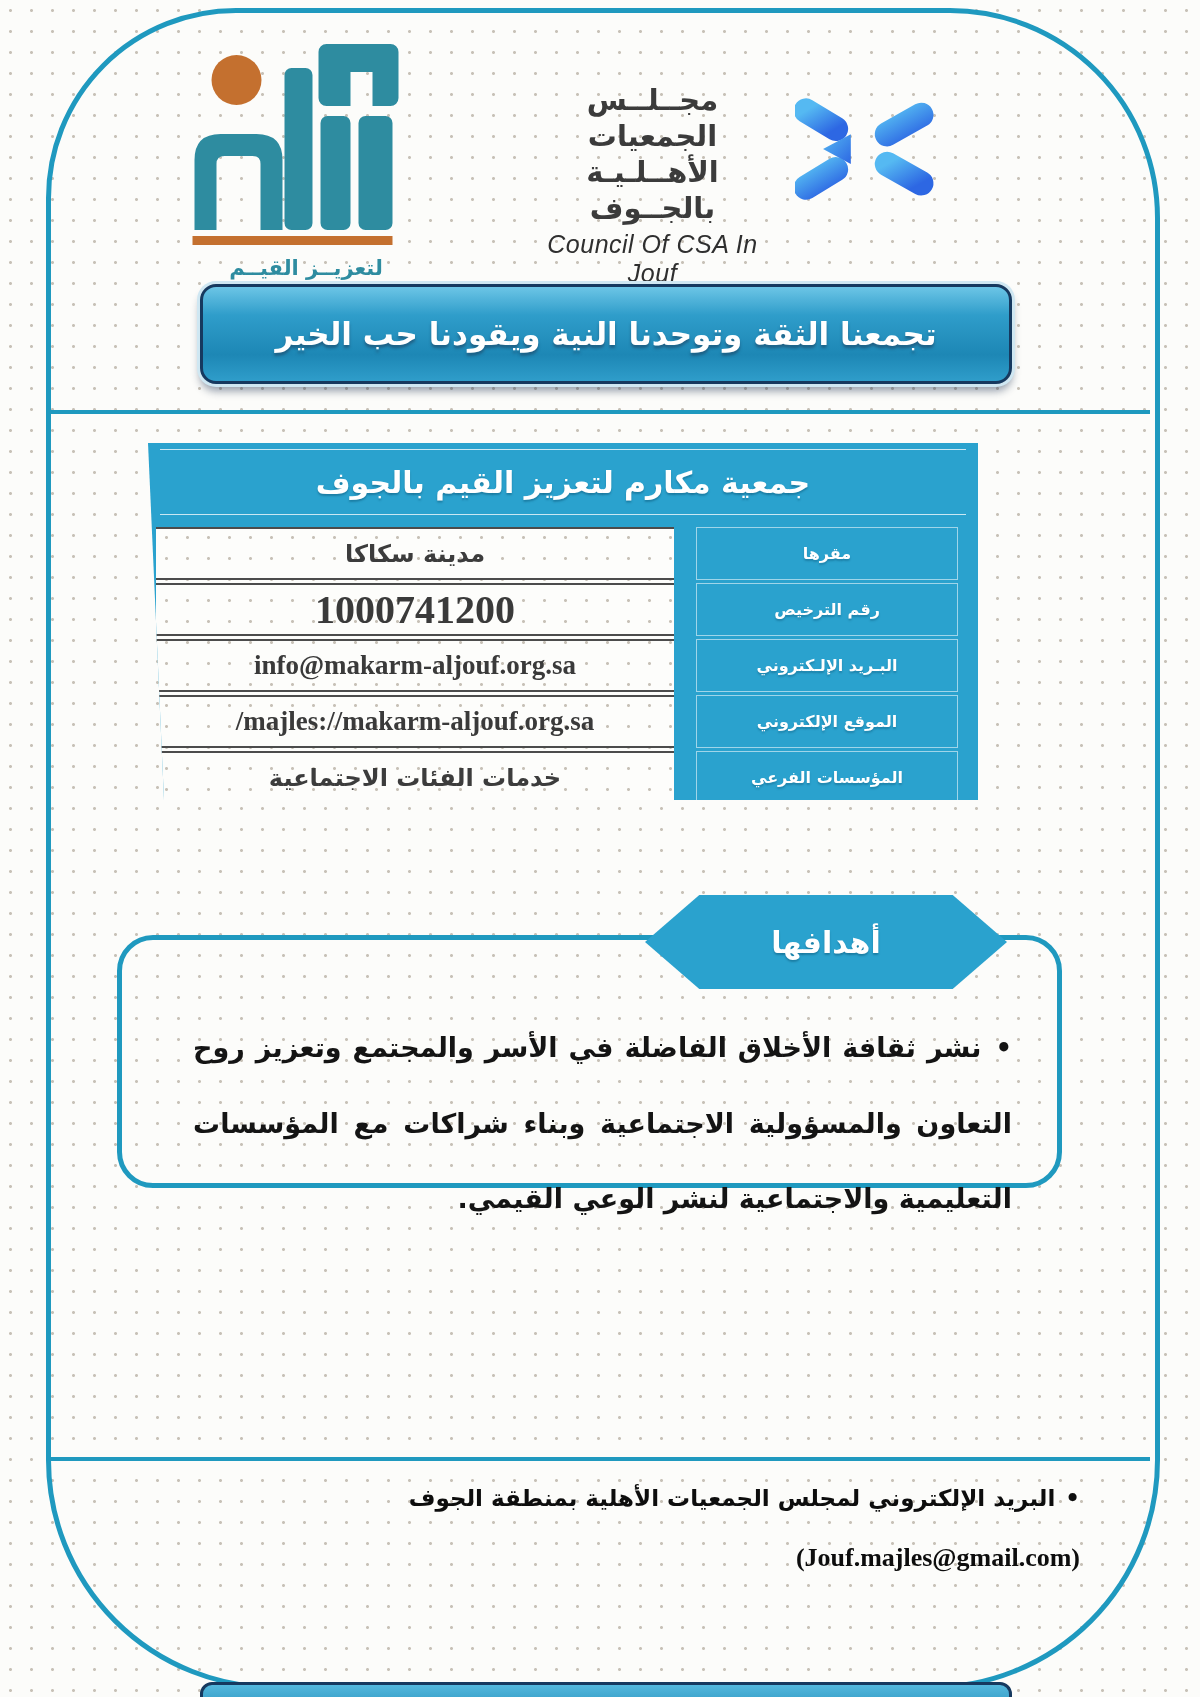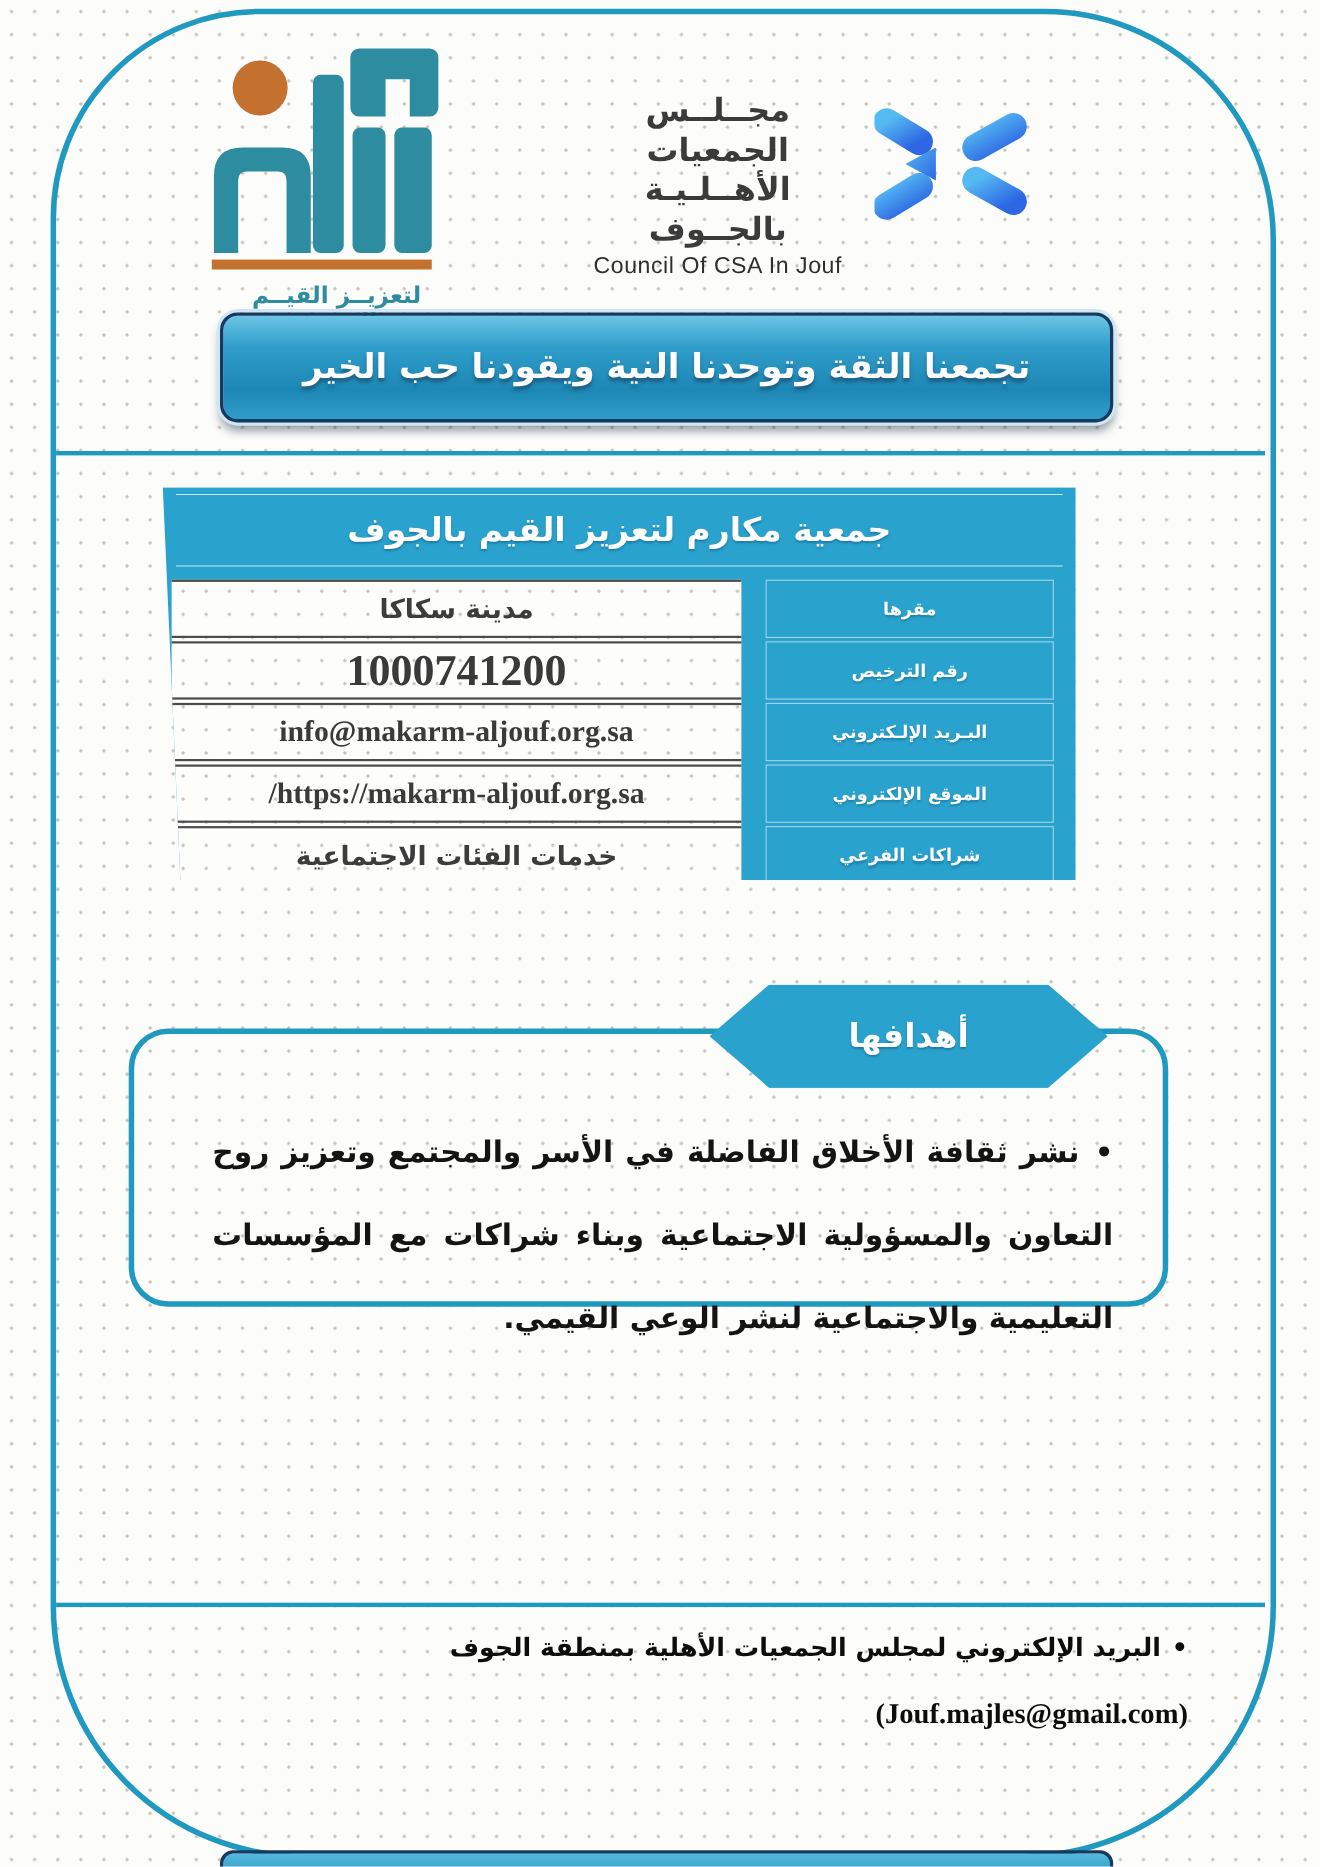--- a/index.html
+++ b/index.html
@@ -18,21 +18,21 @@
   
   .makarm{position:absolute;left:186px;top:40px;width:240px;text-align:center;}
   .makarm-caption{
     margin-top:2px;color:#2e8ca0;font-weight:bold;font-size:21px;direction:rtl;
     letter-spacing:0;
   }
   .council{position:absolute;left:520px;top:82px;width:480px;}
   .council-text{position:absolute;right:215px;top:0;width:265px;text-align:center;direction:rtl;color:#3b3b3b;}
   .council-l1{font-size:29px;font-weight:bold;line-height:36px;}
   .council-l2{font-size:29px;font-weight:bold;line-height:36px;}
-  .council-l3{font-size:21px;font-weight:normal;color:#2f2f2f;font-family:"Liberation Sans",sans-serif;margin-top:4px;letter-spacing:.5px;}
+  .council-l3{font-size:25px;font-weight:normal;color:#2f2f2f;font-family:"Liberation Sans",sans-serif;margin-top:4px;letter-spacing:.5px;font-style:italic;}
   .council-icon{position:absolute;right:55px;top:-14px;}
   
   .banner{
     position:absolute;left:200px;top:284px;width:812px;height:100px;box-sizing:border-box;
     border:3px solid #16395f;border-radius:16px;
     background:linear-gradient(180deg,#6cc5e6 0%,#2f9dca 30%,#1d87b5 72%,#2f9dca 100%);
     box-shadow:0 0 0 3px #cfe7f2,0 7px 9px rgba(20,40,70,.45);
     display:flex;align-items:center;justify-content:center;
   }
   .banner-text{
@@ -161,29 +161,29 @@
 
   <div class="info-table">
     <div class="info-title">
       <span class="info-title-text">جمعية مكارم لتعزيز القيم بالجوف</span>
     </div>
     <div class="rows">
       <div class="value-col">
         <div class="vcell">مدينة سكاكا</div>
         <div class="vcell latin num">1000741200</div>
         <div class="vcell latin">info@makarm-aljouf.org.sa</div>
-        <div class="vcell latin">/https://makarm-aljouf.org.sa</div>
+        <div class="vcell latin">/majles://makarm-aljouf.org.sa</div>
         <div class="vcell">خدمات الفئات الاجتماعية</div>
       </div>
       <div class="label-col">
         <div class="lcell">مقرها</div>
         <div class="lcell">رقم الترخيص</div>
         <div class="lcell">البـريد الإلـكتروني</div>
         <div class="lcell">الموقع الإلكتروني</div>
-        <div class="lcell">شراكات الفرعي</div>
+        <div class="lcell">المؤسسات الفرعي</div>
       </div>
     </div>
   </div>
 
   <div class="goals-box"></div>
   <div class="hexagon">
     <span class="hexagon-text">أهدافها</span>
   </div>
   <div class="goals-body">
     <span class="goal-bullet">•</span><span>نشر ثقافة الأخلاق الفاضلة في الأسر والمجتمع وتعزيز روح التعاون والمسؤولية الاجتماعية وبناء شراكات مع المؤسسات التعليمية والاجتماعية لنشر الوعي القيمي.</span>

